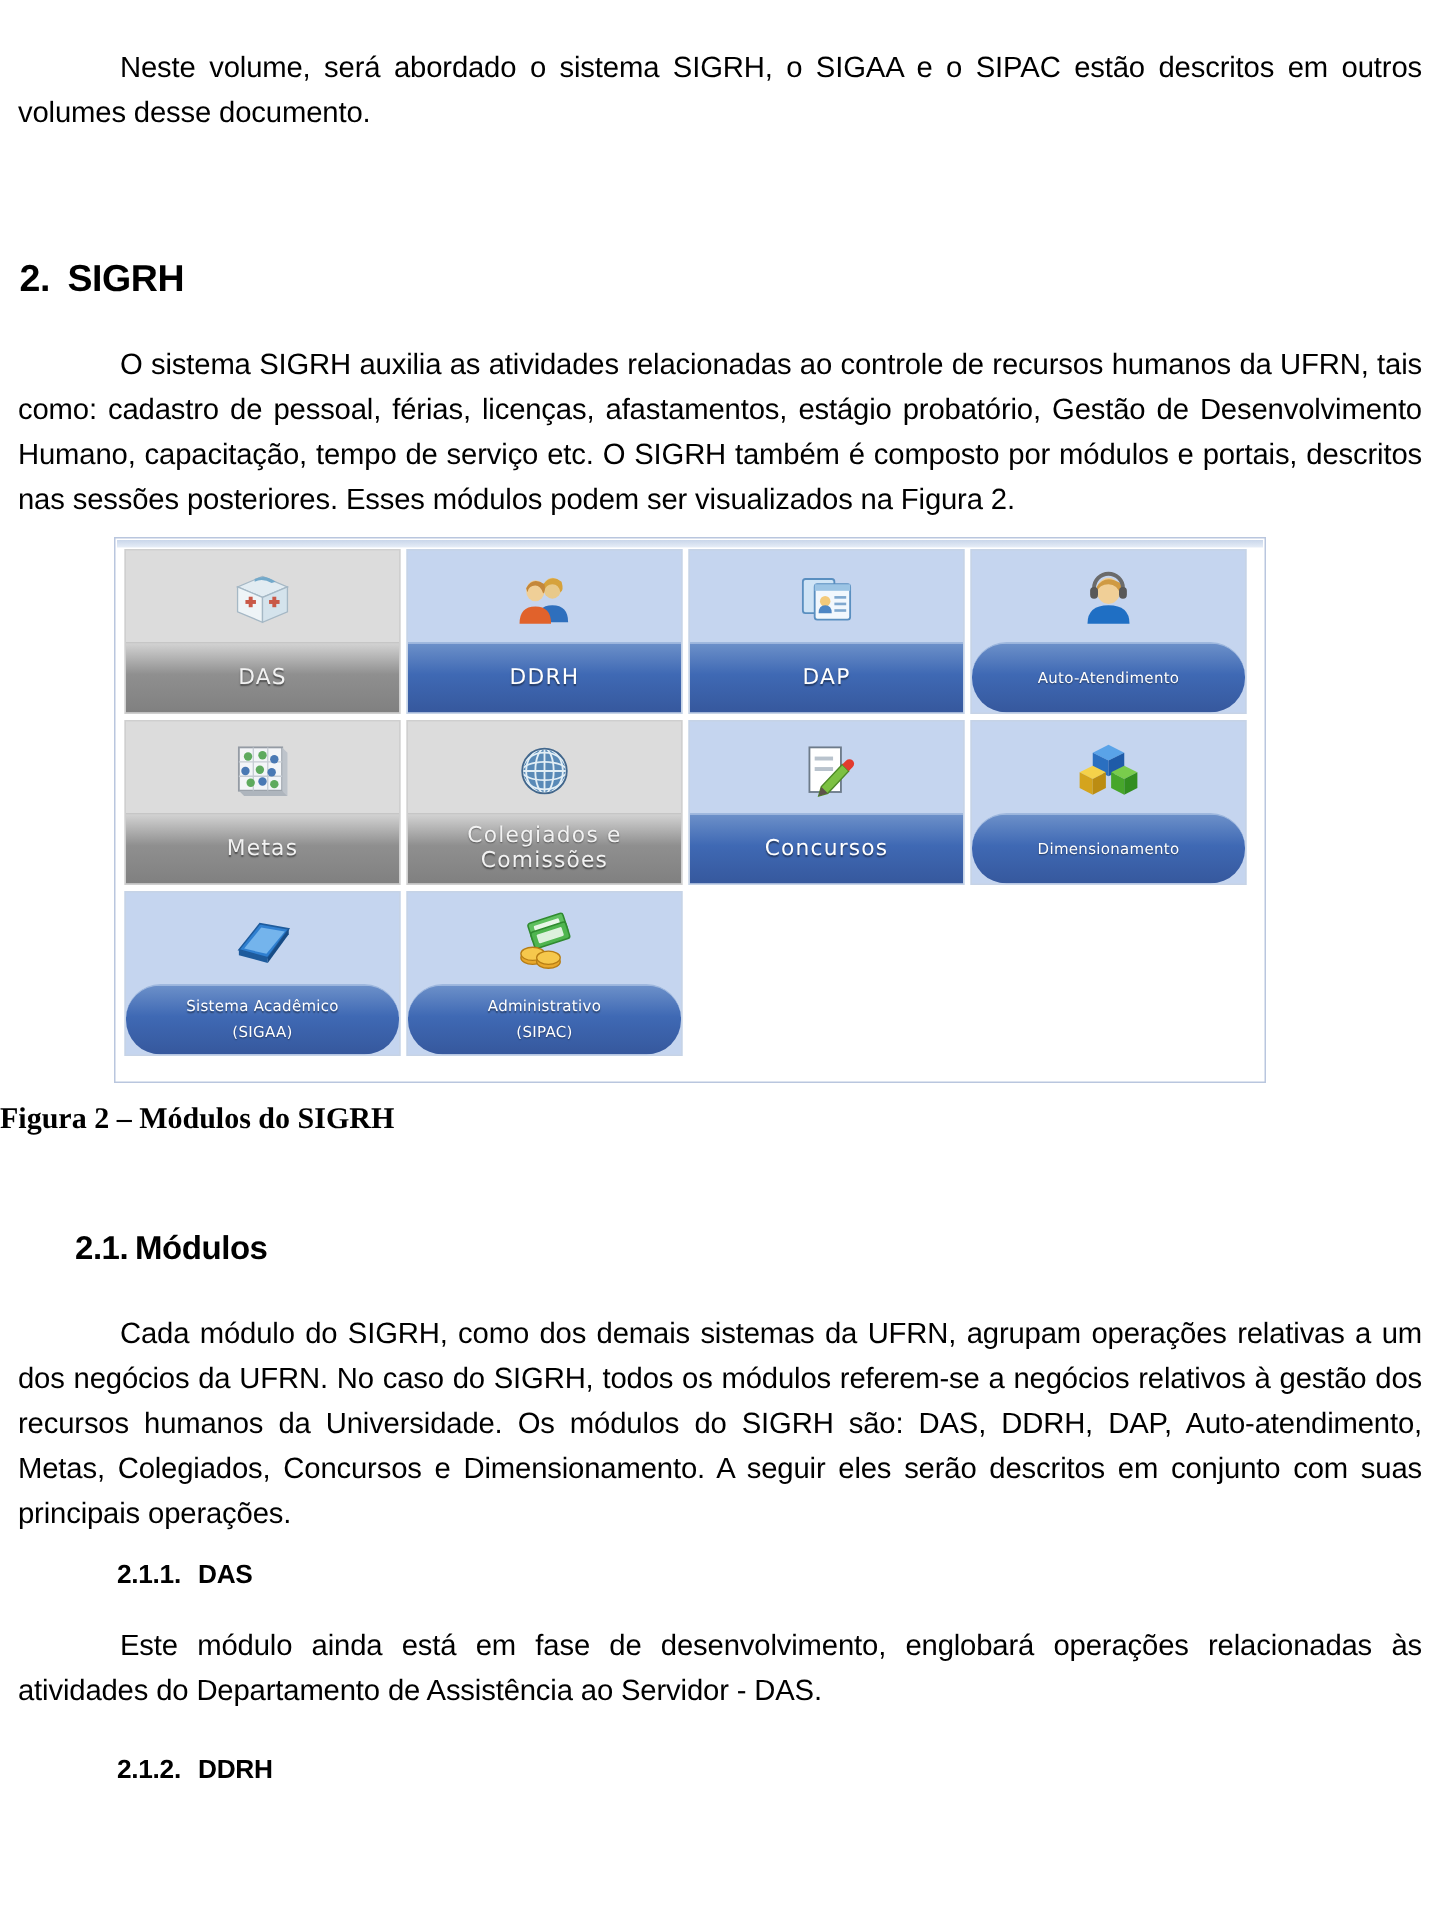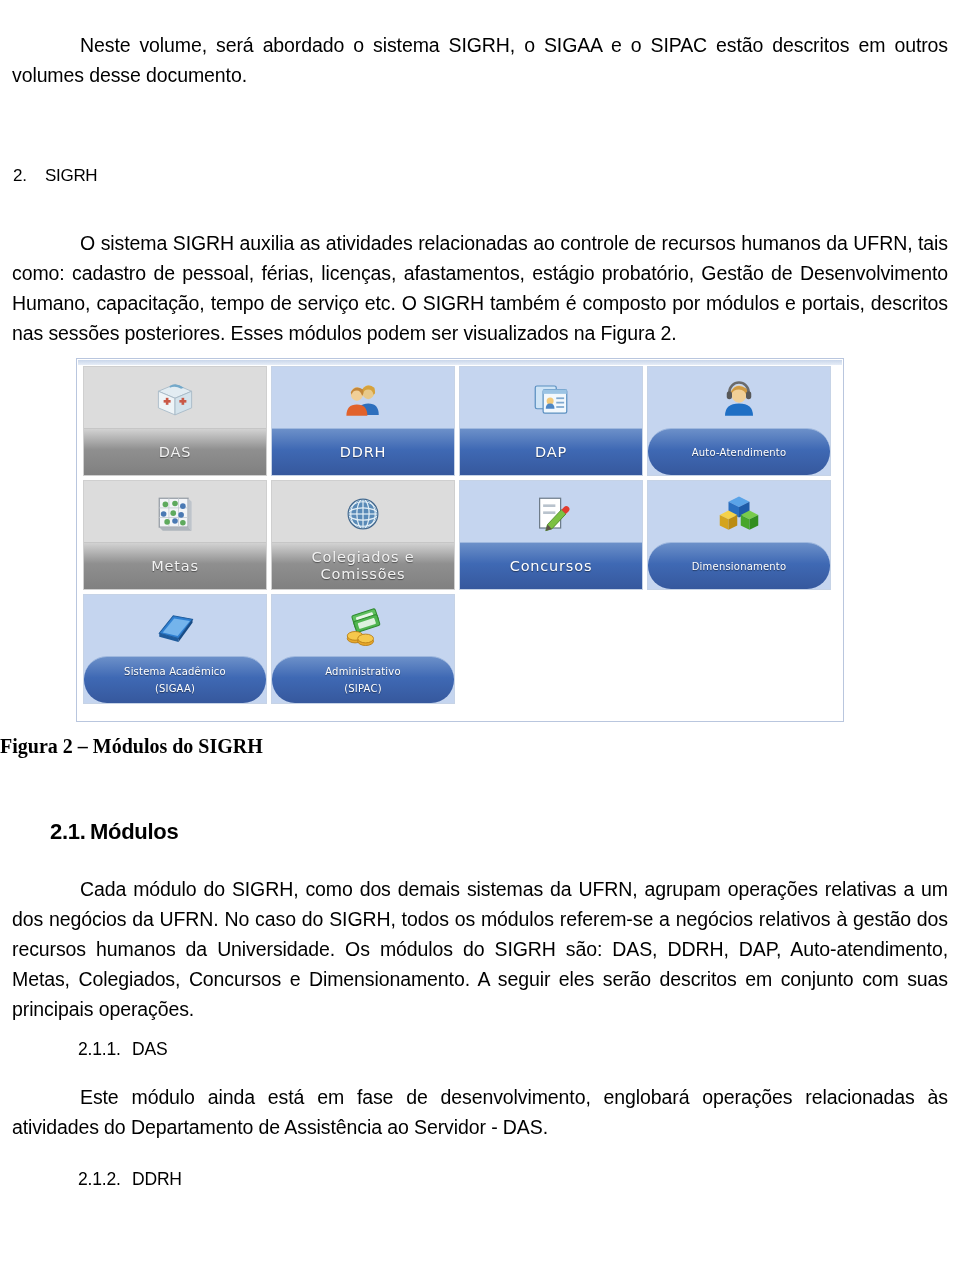--- a/index.html
+++ b/index.html
@@ -31,41 +31,41 @@
     line-height: 30px;
     text-align: justify;
     text-justify: inter-word;
     letter-spacing: -0.1px;
   }
   .para .indent { display: inline-block; width: 68px; }
 
   .h1 {
     position: absolute;
     left: 13px;
-    font-size: 17px;
-    font-weight: normal;
+    font-size: 25px;
+    font-weight: bold;
     letter-spacing: -0.3px;
   }
   .h1 .num { display: inline-block; width: 32px; }
 
   .h2 {
     position: absolute;
     left: 40px;
     font-size: 22px;
     font-weight: bold;
     letter-spacing: -0.3px;
     margin-left: 10px;
   }
   .h2 .num { display: inline-block; width: 40px; }
 
   .h3 {
     position: absolute;
     left: 78px;
     font-size: 17.5px;
-    font-weight: normal;
+    font-weight: bold;
     letter-spacing: -0.2px;
     margin-top: 24px;
   }
   .h3 .num { display: inline-block; width: 54px; }
 
   .caption {
     position: absolute;
     left: 0; width: 960px;
     text-align: left;
     font-family: "Liberation Serif", serif;

